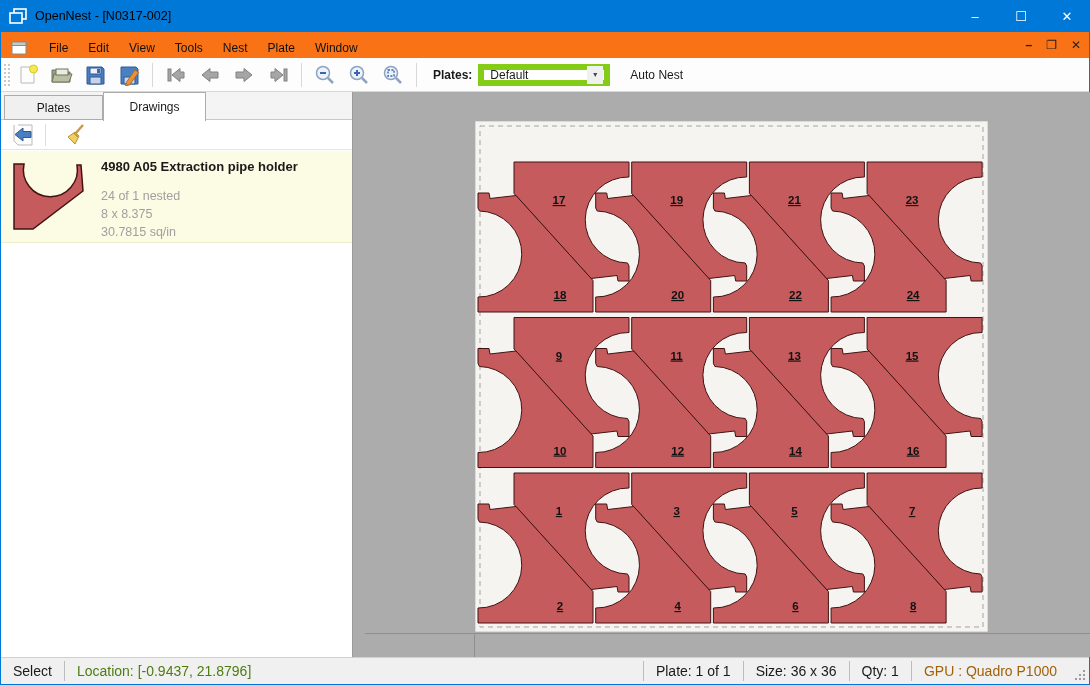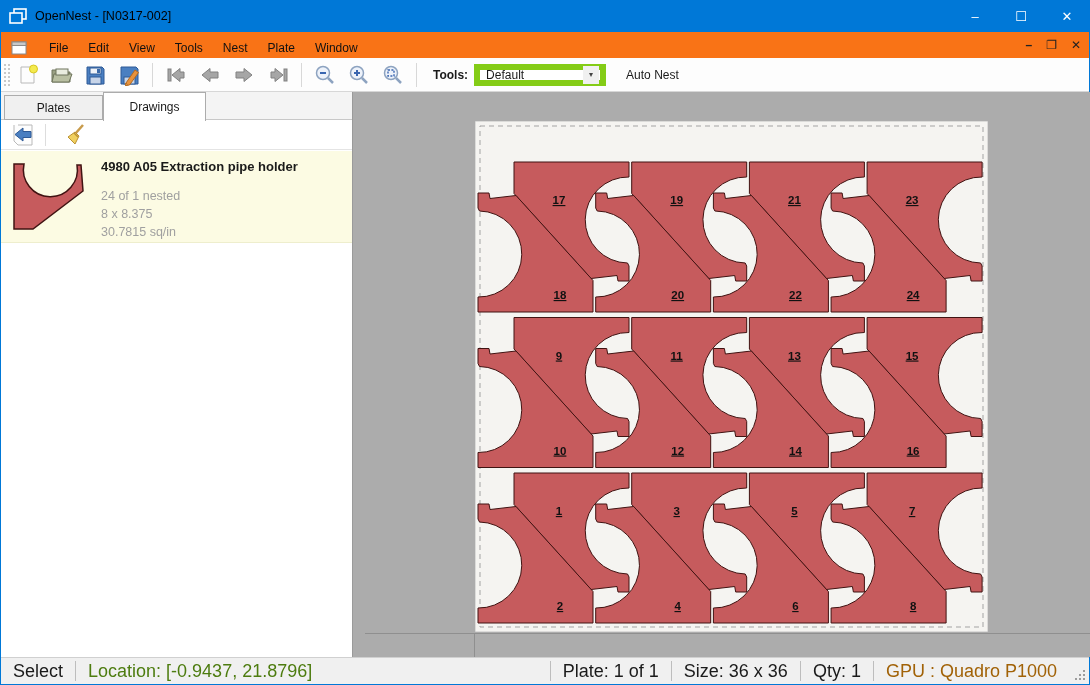--- a/index.html
+++ b/index.html
@@ -50,21 +50,21 @@
   .item-title { font-weight:bold; font-size:13px; color:#1a1a1a; margin-bottom:13px; }
   .item-sub { color:#a0a0a0; font-size:12.5px; line-height:18px; }
 
   
   .canvas { position:absolute; left:364px; top:0; width:736px; height:565px; background:#acacac;padding-left:44px; }
   .plate { position:absolute; left:110px; top:29px; }
   .hscroll-line { position:absolute; left:0; top:541px; width:736px; height:1px; background:#8f8f8f; }
   .vscroll-line { position:absolute; left:109px; top:541px; width:1px; height:24px; background:#8f8f8f; }
 
   
-  .statusbar { position:absolute; left:1px; top:657px; width:1088px; height:27px; background:#f0f0f0; border-top:1px solid #d0d0d0; display:flex; align-items:center; font-size:18px; }
+  .statusbar { position:absolute; left:1px; top:657px; width:1088px; height:27px; background:#f0f0f0; border-top:1px solid #d0d0d0; display:flex; align-items:center; font-size:14px; }
   .sb-cell { padding:0 12px; height:18px; line-height:18px; }
   .sb-sep { width:1px; height:20px; background:#bdbdbd; }
   .sb-loc { color:#4d7c0f;text-align:right; }
   .sb-right { margin-left:auto; display:flex; align-items:center; }
   .sb-gpu { color:#a16207; }
   .grip-dots { width:14px; height:14px; margin:8px 2px 0 4px; }
 </style>
 </head>
 <body>
 
@@ -180,21 +180,21 @@
     <div class="tb-btn">
       <svg width="24" height="24" viewBox="0 0 24 24">
         <circle cx="10" cy="10" r="6.5" fill="#edf2fa" stroke="#8da3c0" stroke-width="1.5"></circle>
         <line x1="15" y1="15" x2="20" y2="20" stroke="#8da3c0" stroke-width="2.5"></line>
         <rect x="7" y="7" width="6" height="6" fill="none" stroke="#3a66b0" stroke-width="1.4" stroke-dasharray="2 1.4"></rect>
       </svg>
     </div>
 
     <div class="tb-sep"></div>
 
-    <span class="engine-label">Tools:</span>
+    <span class="engine-label">Plates:</span>
     <div class="engine-combo">
       <span class="val">Default</span>
       <span class="dd">▾</span>
     </div>
     <span class="autonest">Auto Nest</span>
   </div>
 
   <div class="content">
 
     <div class="panel">

